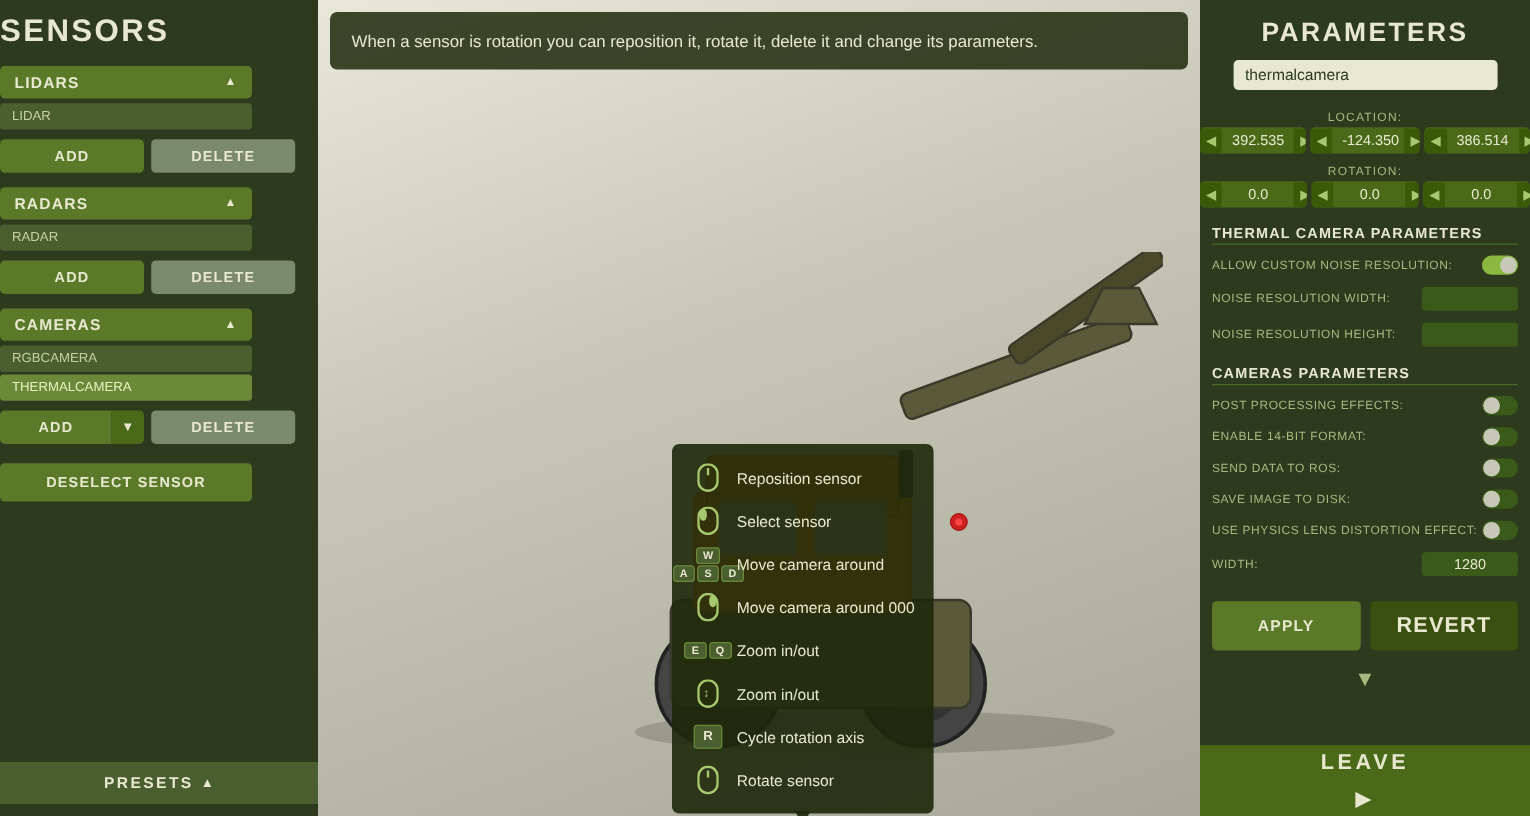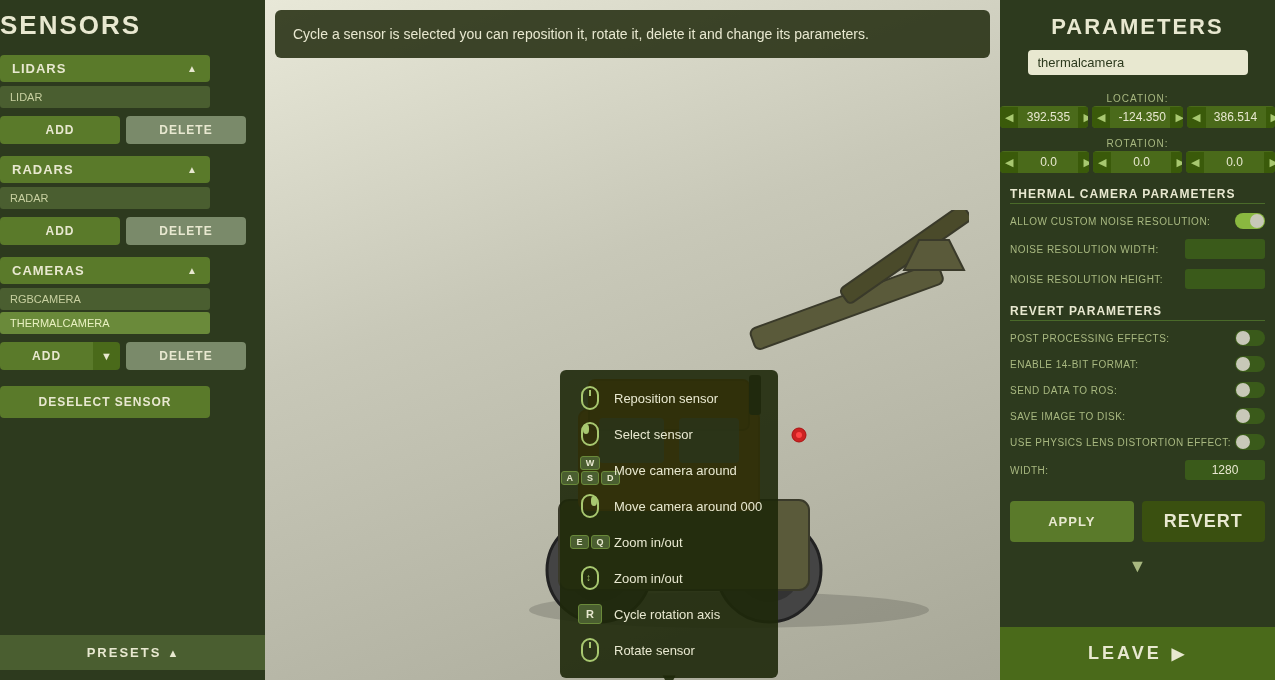--- a/index.html
+++ b/index.html
@@ -391,30 +391,31 @@
       text-align: center;
       color: #a8b880;
       font-size: 18px;
       padding: 2px 0 6px 0;
     }
     .leave-btn {
       background: #4a6a1a;
       color: #e8e8d0;
       border: none;
       width: 100%;
-      padding: 16px 0;
+      padding: 4px 0;
       font-size: 18px;
       font-weight: bold;
       letter-spacing: 3px;
       cursor: pointer;
       display: flex;
       align-items: center;
       justify-content: center;
       gap: 10px;
       margin-top: auto;
+      flex-direction: column;
     }
     .leave-btn .play-icon {
       font-size: 16px;
     }
   </style>
 </head>
 <body>
 
 <div class="left-panel">
   <div class="panel-title">SENSORS</div>
@@ -455,21 +456,21 @@
   <button class="btn-green-wide">DESELECT SENSOR</button>
 
   <div class="bottom-bar">
     <span class="bottom-bar-label">PRESETS</span>
     <span class="bottom-bar-chevron">▲</span>
   </div>
 </div>
 
 <div class="center-panel">
   <div class="info-box">
-    <span>Cycle a sensor is selected you can reposition it, rotate it, delete it and change its parameters.</span>
+    <span>When a sensor is rotation you can reposition it, rotate it, delete it and change its parameters.</span>
   </div>
 
   <div class="scene-bg">
 
     <svg class="excavator-placeholder" viewBox="0 0 480 440" xmlns="http://www.w3.org/2000/svg">
 
       <ellipse cx="240" cy="400" rx="200" ry="18" fill="rgba(0,0,0,0.15)"></ellipse>
 
       <circle cx="110" cy="360" r="52" fill="#444" stroke="#222" stroke-width="3"></circle>
       <circle cx="110" cy="360" r="32" fill="#333"></circle>
@@ -626,21 +627,21 @@
   </div>
   <div class="param-row">
     <span class="param-row-label">NOISE RESOLUTION WIDTH:</span>
     <input class="param-input" type="text" style="">
   </div>
   <div class="param-row">
     <span class="param-row-label">NOISE RESOLUTION HEIGHT:</span>
     <input class="param-input" type="text" style="">
   </div>
 
-  <div class="section-title-right">REVERT PARAMETERS</div>
+  <div class="section-title-right">CAMERAS PARAMETERS</div>
 
   <div class="param-row">
     <span class="param-row-label">POST PROCESSING EFFECTS:</span>
     <div class="toggle">
         <div class="knob"></div>
       </div>
   </div>
   <div class="param-row">
     <span class="param-row-label">ENABLE 14-BIT FORMAT:</span>
     <div class="toggle">

